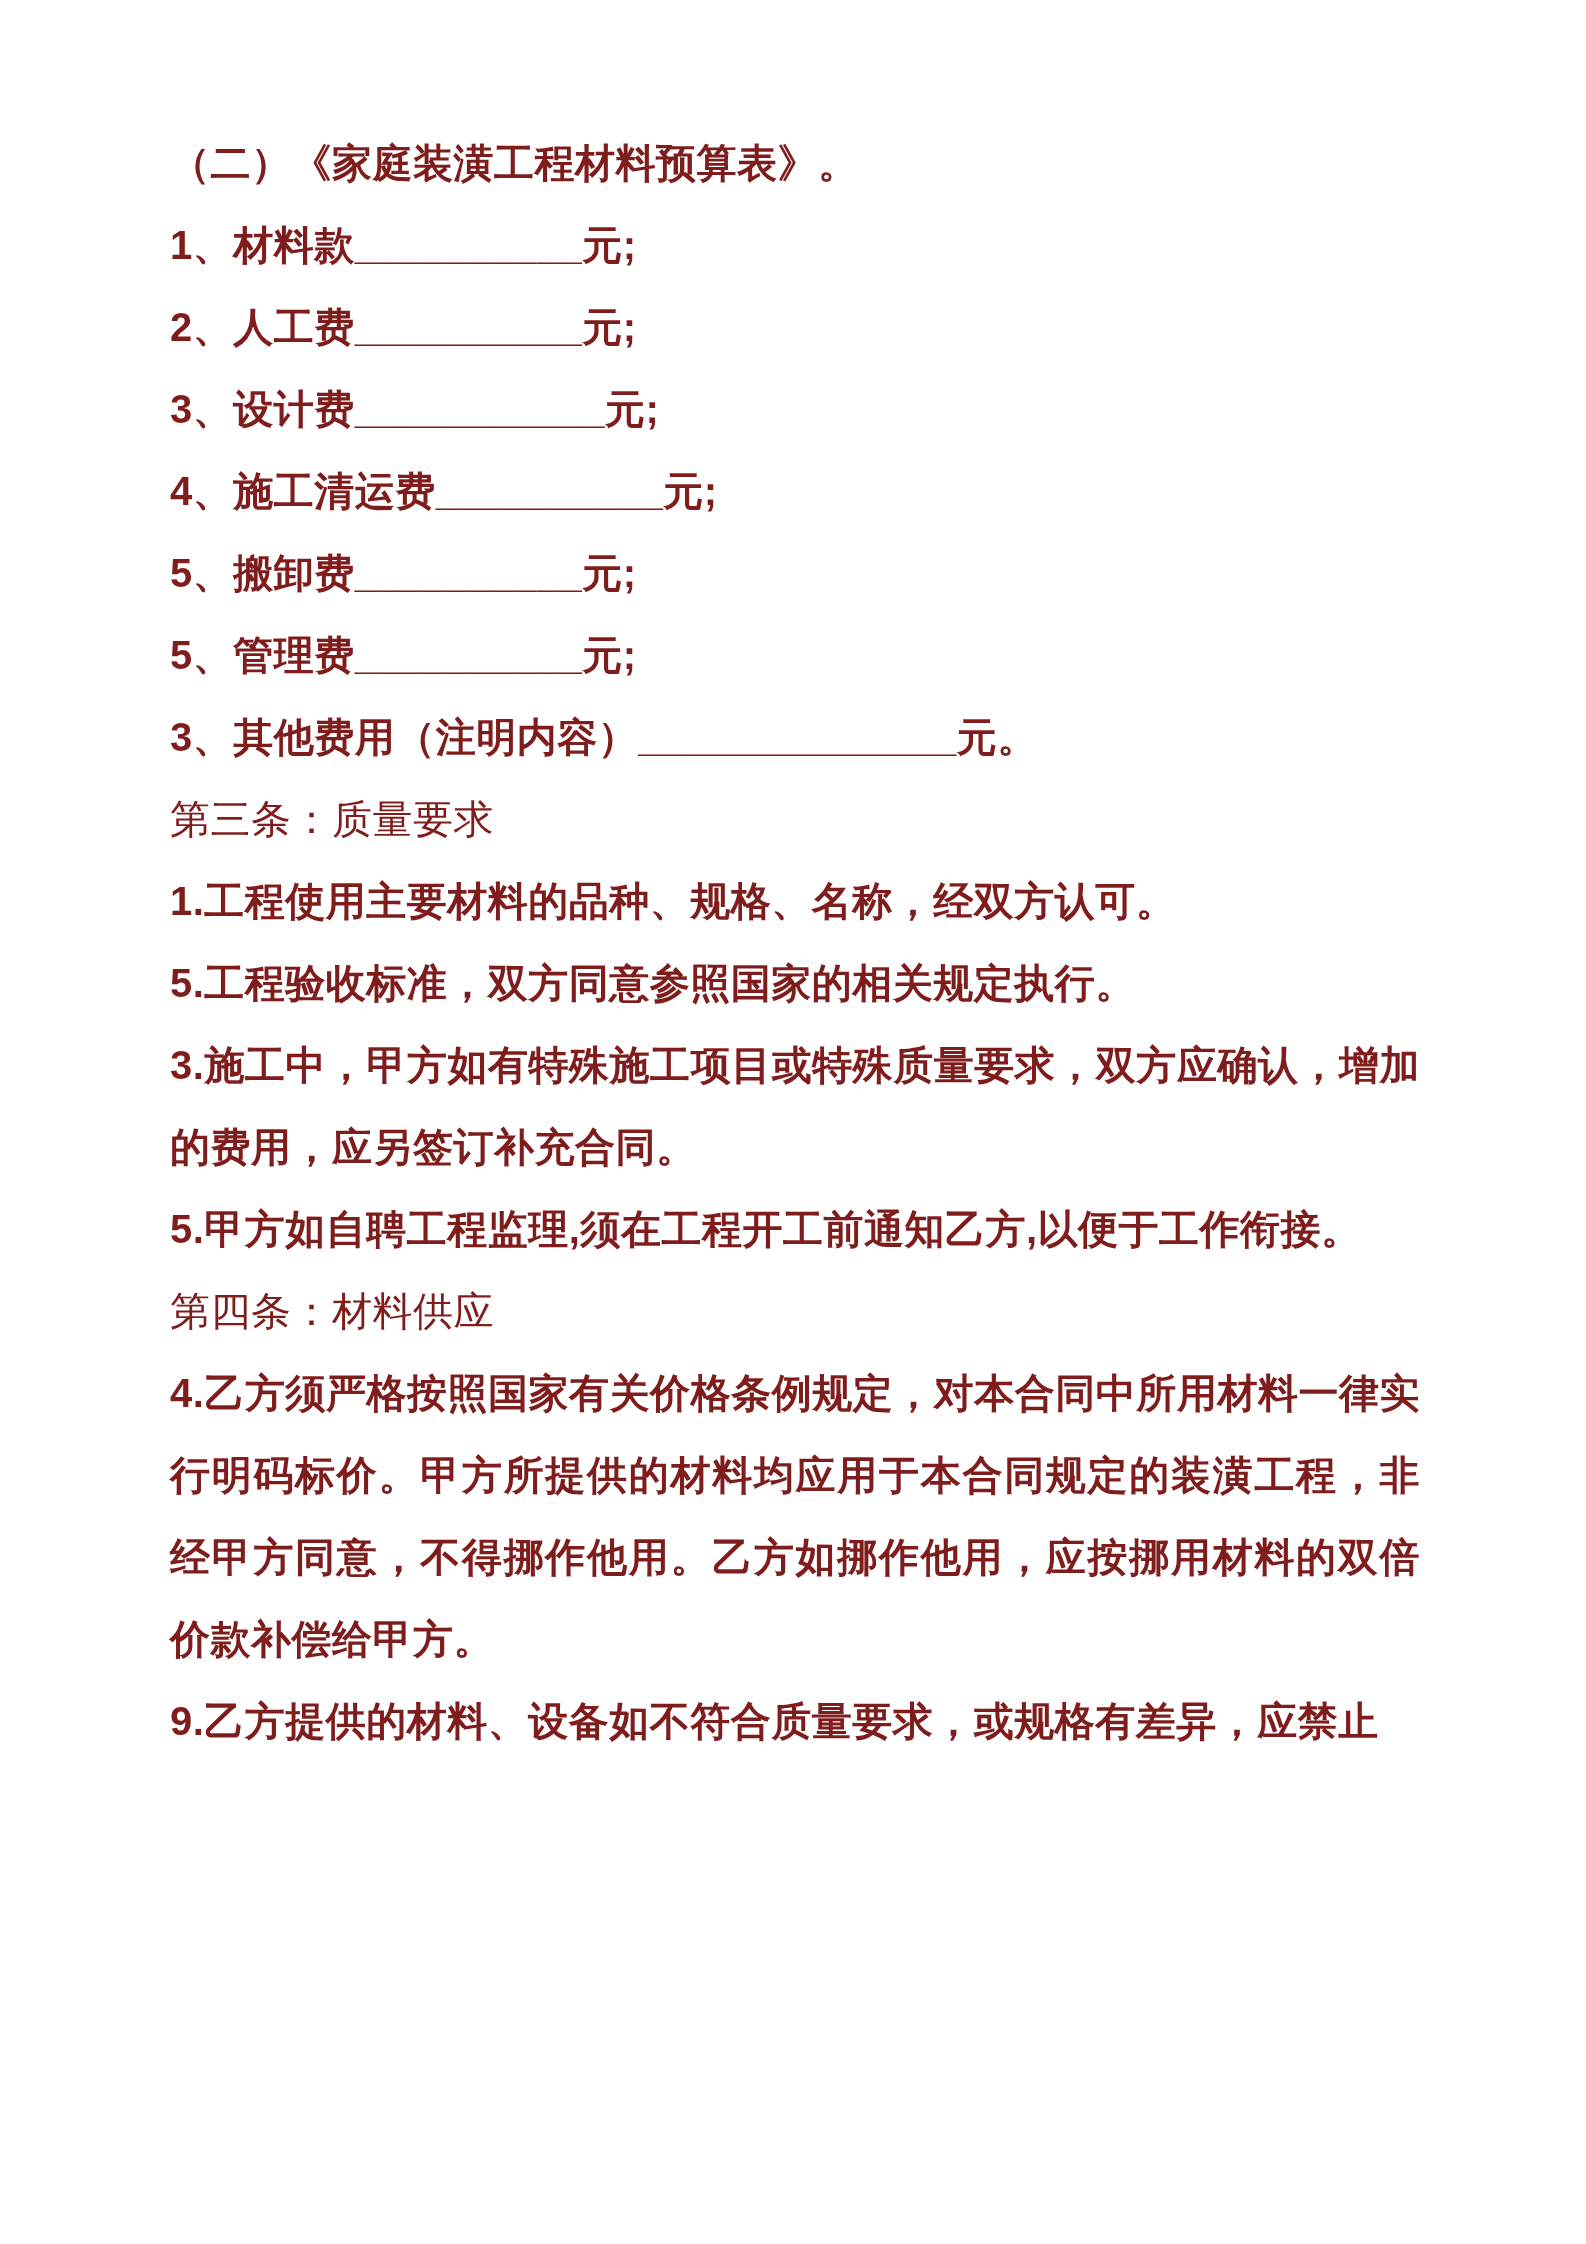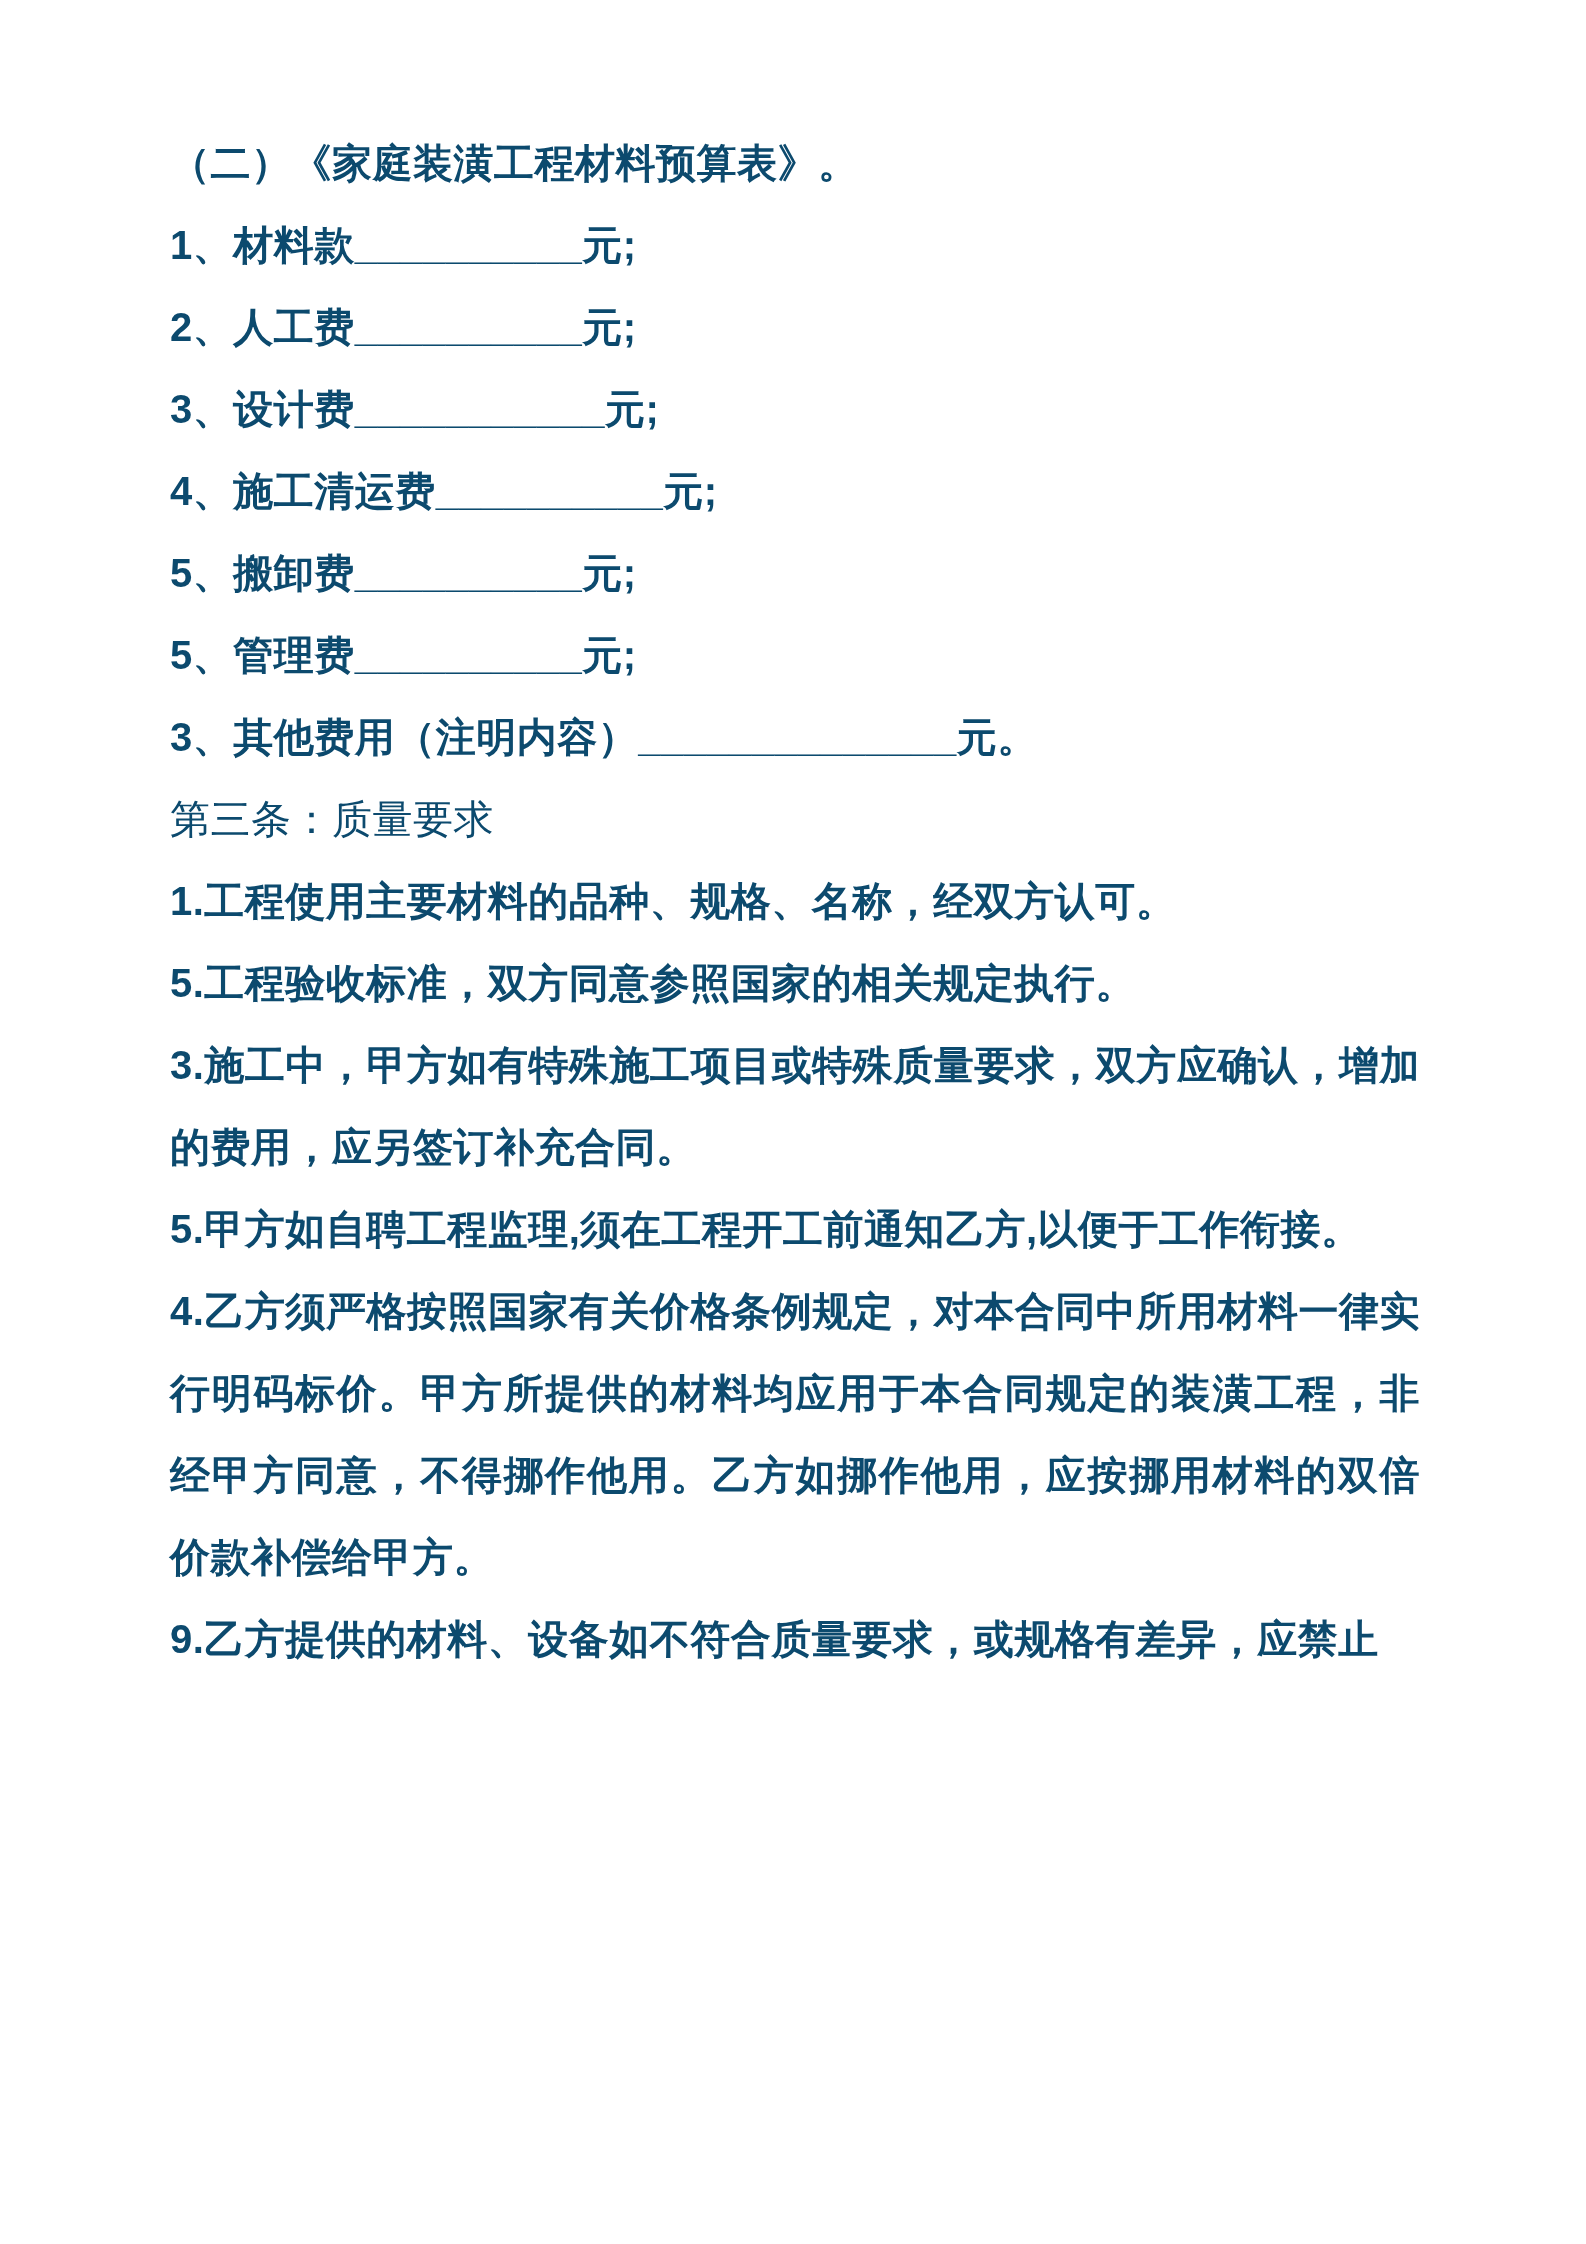--- a/index.html
+++ b/index.html
@@ -8,21 +8,21 @@
     background: #ffffff;
   }
   .page {
     position: relative;
     width: 1586px;
     height: 2244px;
     margin: 0 auto;
     background: #ffffff;
     box-sizing: border-box;
     padding: 122px 166px 0 170px;
-    color: #0c4a6e;
+    color: #7f1d1d;
     font-family: "Liberation Sans", "DejaVu Sans", sans-serif;
     font-weight: 700;
     font-size: 40px;
     line-height: 82px;
     overflow: hidden;
   }
   p.line {
     margin: 0;
     padding: 0;
     text-align: justify;
@@ -48,17 +48,18 @@
   <p class="line">5、管理费__________元;</p>
   <p class="line">3、其他费用（注明内容）______________元。</p>
 
   <p class="line heading">第三条：质量要求</p>
 
   <p class="line">1.工程使用主要材料的品种、规格、名称，经双方认可。</p>
   <p class="line">5.工程验收标准，双方同意参照国家的相关规定执行。</p>
   <p class="line">3.施工中，甲方如有特殊施工项目或特殊质量要求，双方应确认，增加的费用，应另签订补充合同。</p>
   <p class="line">5.甲方如自聘工程监理,须在工程开工前通知乙方,以便于工作衔接。</p>
 
+  <p class="line heading">第四条：材料供应</p>
 
   <p class="line">4.乙方须严格按照国家有关价格条例规定，对本合同中所用材料一律实行明码标价。甲方所提供的材料均应用于本合同规定的装潢工程，非经甲方同意，不得挪作他用。乙方如挪作他用，应按挪用材料的双倍价款补偿给甲方。</p>
   <p class="line">9.乙方提供的材料、设备如不符合质量要求，或规格有差异，应禁止</p>
 
 </div>
 
 </body></html>

